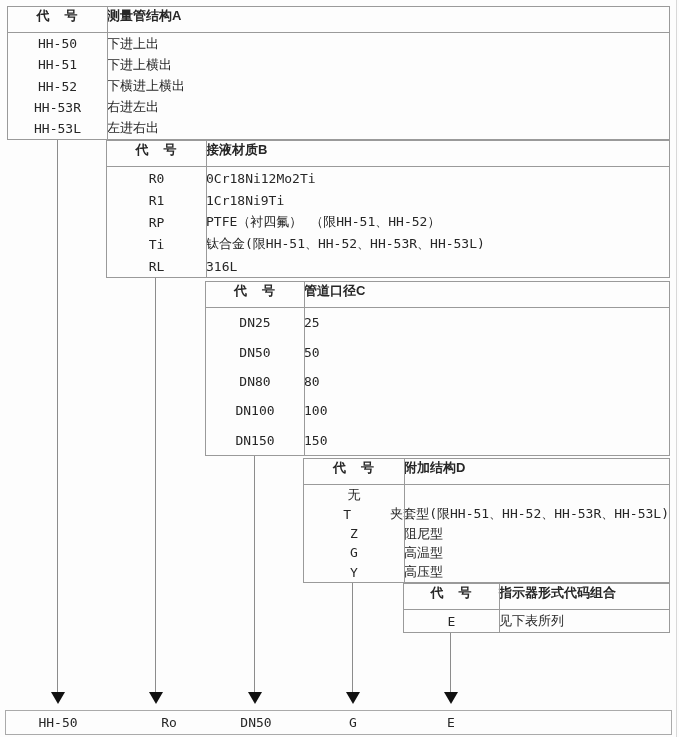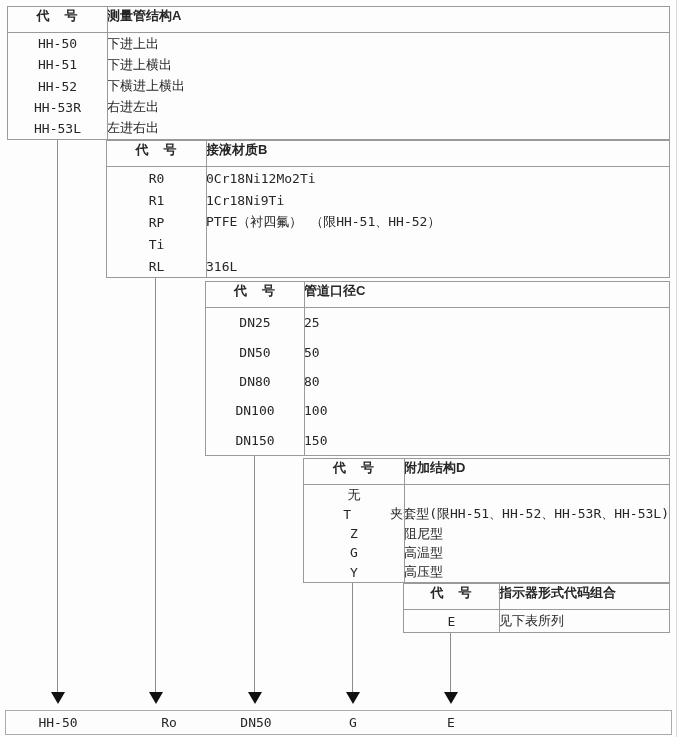--- a/index.html
+++ b/index.html
@@ -122,20 +122,21 @@
       <div class="row">
           <div class="code">R1</div>
           <div class="desc">1Cr18Ni9Ti</div>
         </div>
       <div class="row">
           <div class="code">RP</div>
           <div class="desc">PTFE（衬四氟） （限HH-51、HH-52）</div>
         </div>
       <div class="row">
           <div class="code">Ti</div>
+          <div class="desc">钛合金(限HH-51、HH-52、HH-53R、HH-53L)</div>
         </div>
       <div class="row">
           <div class="code">RL</div>
           <div class="desc">316L</div>
         </div>
     </div>
   </div>
 
   <div class="tbl" style="left:205px;top:281px;width:465px;height:175px;--cw:98px;">
     <div class="divider"></div>

